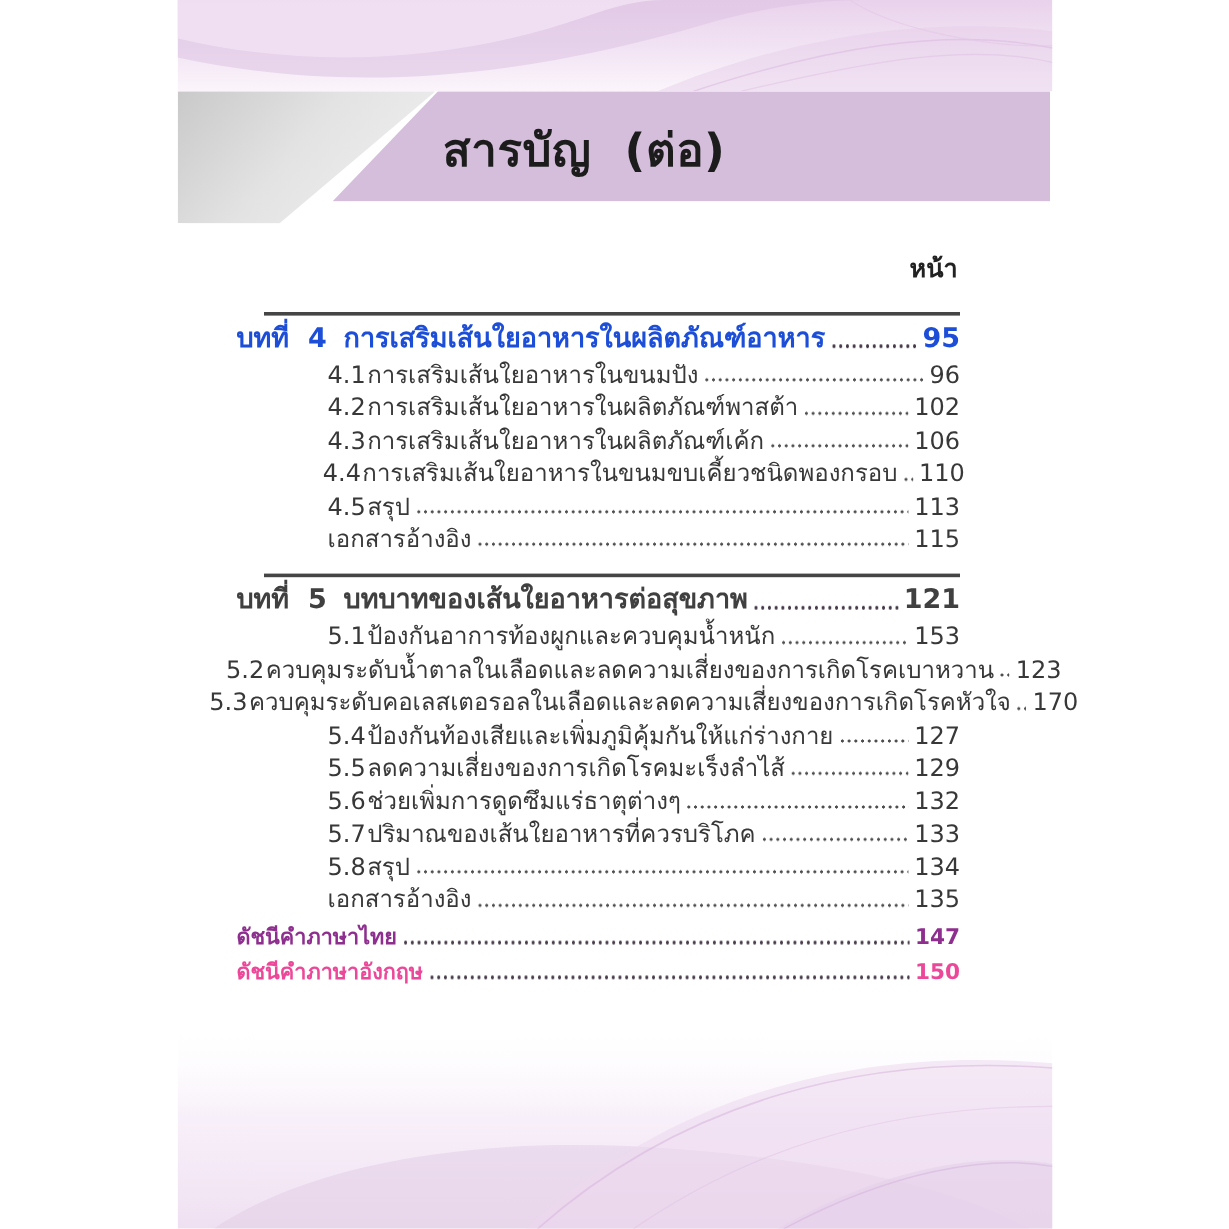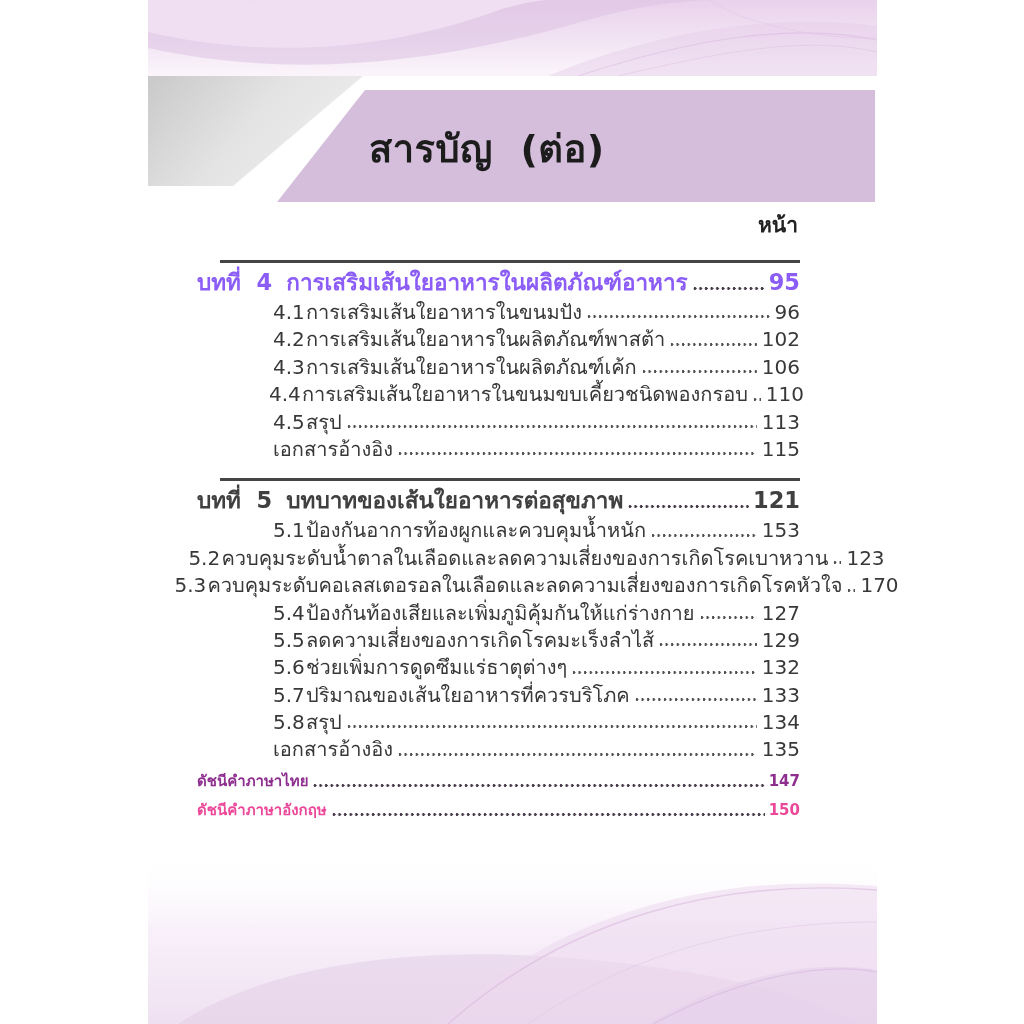--- a/index.html
+++ b/index.html
@@ -11,21 +11,21 @@
   .page { position:absolute; left:148px; top:0; width:729px; height:1024px; background:#ffffff; }
 
   
   .top-wave { position:absolute; left:0; top:0; width:729px; height:76px; display:block; }
 
   
   .gray-tab { position:absolute; left:0; top:76px; width:218px; height:110px;
               background:linear-gradient(130deg,#c9c9c9 0%,#e3e3e3 45%,#f2f2f2 100%);
               clip-path:polygon(0 0,215px 0,85px 110px,0 110px);
               filter:drop-shadow(4px 3px 3px rgba(110,110,110,.55)); }
-  .banner { position:absolute; left:129px; top:90px; width:598px; height:112px;
+  .banner { position:absolute; left:129px; top:76px; width:598px; height:92px;
             clip-path:polygon(88px 0,100% 0,100% 100%,0 100%);
             display:flex; align-items:center;text-align:center; }
   .banner-title { padding-left:92px; padding-top:4px; font-size:38px; font-weight:bold;
                   color:#1c1c1c; letter-spacing:.5px; white-space:pre; }
 
   
   .toc { position:absolute; left:49px; top:211px; width:603px; }
   .page-col { height:32px; text-align:right; font-size:21px; font-weight:bold; color:#222;
               line-height:32px; padding-right:2px;font-family:Liberation Mono, monospace; }
   .rule { height:3px; background:#454545; margin-left:23px; }
@@ -43,21 +43,21 @@
   .inum { flex:none; width:33px; }
   .ititle { flex:none; white-space:nowrap; }
   .ipage { flex:none; padding-left:2px; }
 
   .dots { flex:1 1 auto; height:5px; margin:0 3px 7px 5px; min-width:8px;
           background-image:radial-gradient(circle at 2px 2.5px,#4e4e4e 1.15px,rgba(0,0,0,0) 1.5px);
           background-size:5.6px 5px; background-repeat:repeat-x; }
   .chap-row .dots { margin-bottom:8px;
           background-image:radial-gradient(circle at 2px 2.5px,#463a49 1.3px,rgba(0,0,0,0) 1.65px); }
 
-  .index-row { display:flex; align-items:flex-end; height:29px; font-size:15px;
+  .index-row { display:flex; align-items:flex-end; height:29px; font-size:18px;
                font-weight:bold; line-height:29px; }
   .index-row .dots { margin-bottom:8px;
           background-image:radial-gradient(circle at 2px 2.5px,#4a3e4d 1.3px,rgba(0,0,0,0) 1.65px); }
   .index-wrap { margin-top:3px; }
 
   
   .bottom-wave { position:absolute; left:0; bottom:0; width:729px; height:172px; display:block; }
 </style>
 </head>
 <body>
@@ -85,21 +85,21 @@
     <div class="gray-tab"></div>
     <div class="banner" id="banner" style="background: rgb(213, 190, 219);">
       <div class="banner-title">สารบัญ  (ต่อ)</div>
     </div>
 
     <div class="toc">
       <div class="page-col">หน้า</div>
       <div id="toc-sections">
           <section class="toc-section sec1">
             <div class="rule"></div>
-            <div class="chap-row" style="color: #8b5cf6;">
+            <div class="chap-row" style="color: #1d4ed8;">
               <span class="chap-label">บทที่  4</span>
               <span class="chap-title">การเสริมเส้นใยอาหารในผลิตภัณฑ์อาหาร</span>
               <div class="dots"></div>
               <span class="chap-page">95</span>
             </div>
             <div class="item-row">
               <span class="inum">4.1</span>
               <span class="ititle">การเสริมเส้นใยอาหารในขนมปัง</span>
               <div class="dots"></div>
               <span class="ipage">96</span>

